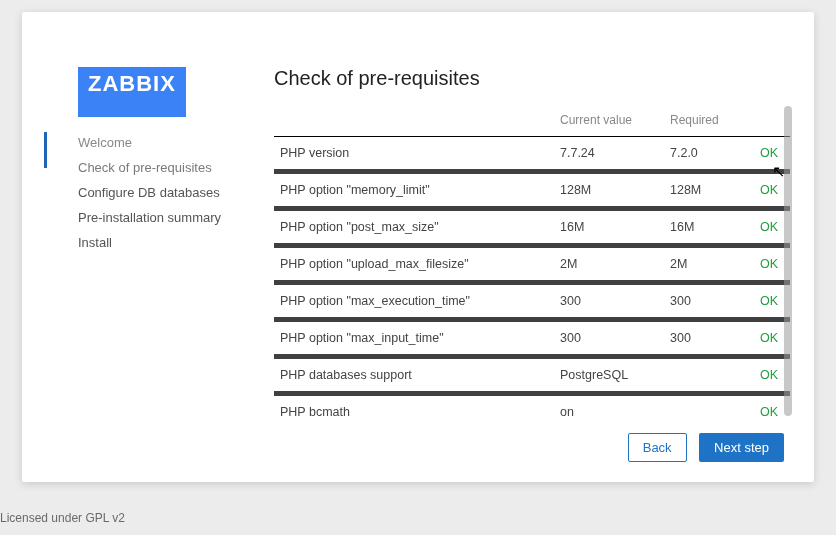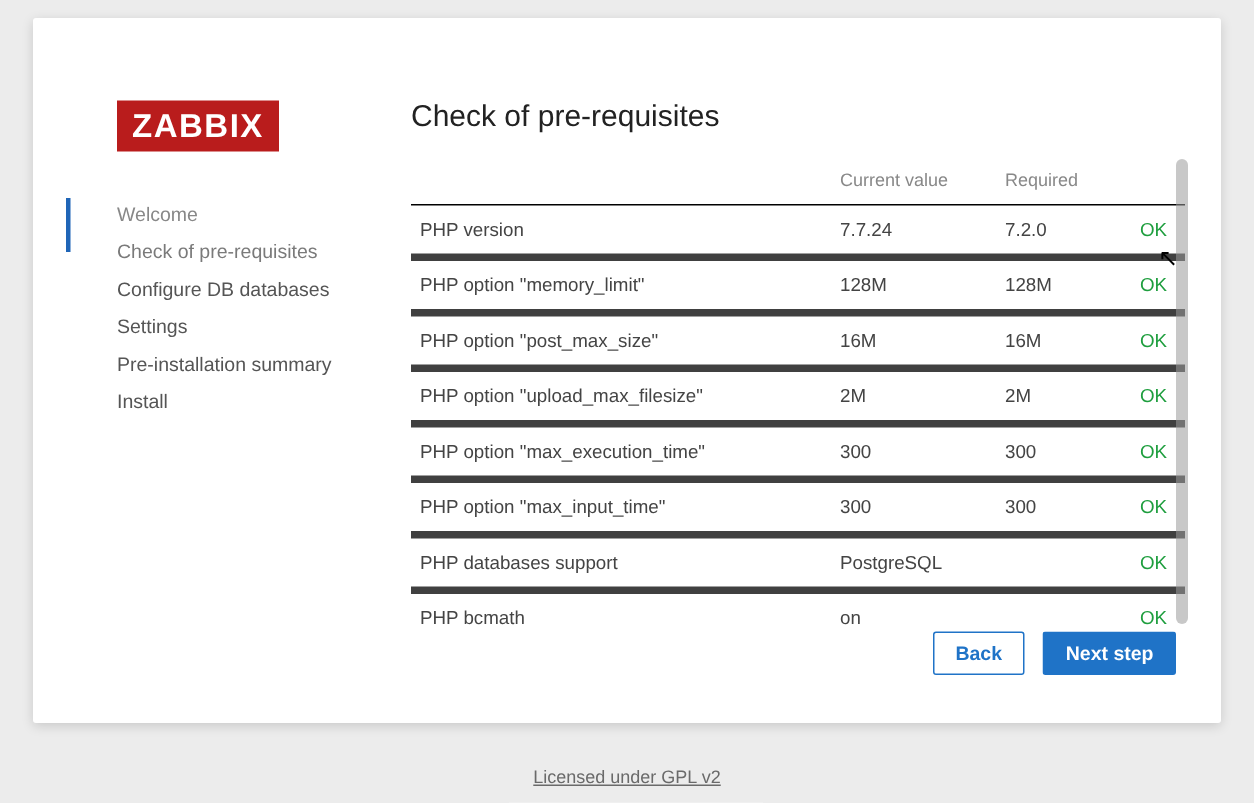--- a/index.html
+++ b/index.html
@@ -8,26 +8,26 @@
     position: absolute;
     left: 22px; top: 12px;
     width: 792px; height: 470px;
     background: #ffffff;
     box-shadow: 0 2px 8px rgba(0,0,0,0.15);
     border-radius: 2px;
   }
   .logo {
     position: absolute;
     left: 56px; top: 55px;
-    background: #b91c1c;
+    background: #3b82f6;
     color: #fff;
     font-weight: bold;
     font-size: 22px;
     letter-spacing: 1px;
-    padding: 4px 10px 4px 10px;
+    padding: 4px 10px 20px 10px;
     font-family: Arial, sans-serif;
   }
   .sidebar {
     position: absolute;
     left: 0; top: 118px;
     width: 230px;
     padding-left: 56px;
   }
   .sidebar-item {
     font-size: 13px;
@@ -76,23 +76,22 @@
     font-weight: 400;
     font-size: 12px;
     border-bottom: 1px solid #000000;
   }
   th.col-name { width: 280px; }
   th.col-cur  { width: 110px; }
   th.col-req  { width: 90px; }
   td.status { color: #1e9e3e; font-weight: 400; text-align: left; }
   .buttons {
     position: absolute;
-    right: 6px; bottom: 12px;
+    right: 6px; bottom: 0;
     padding-top: 12px;
-    font-weight: bold;
   }
   .btn {
     display: inline-block;
     font-size: 13px;
     padding: 6px 14px;
     border-radius: 2px;
     cursor: pointer;
     margin-left: 8px;
     border: 1px solid transparent;
   }
@@ -112,24 +111,22 @@
     width: 8px;
     height: 310px;
     background: #9a9a9a;
     border-radius: 4px;
     opacity: 0.55;
   }
   .footer {
     position: absolute;
     bottom: 10px;
     width: 836px;
-    text-align: center;
     font-size: 12px;
     color: #6a6a6a;
-    text-decoration: underline;
   }
   .cursor {
     position: absolute;
     left: 772px; top: 162px;
     font-size: 16px;
     color: #000;
     pointer-events: none;
   }
 </style>
 </head>
@@ -138,21 +135,20 @@
 <div class="panel">
 
   <div class="logo">ZABBIX</div>
 
   <div class="sidebar-marker"></div>
 
   <div class="sidebar">
     <div class="sidebar-item done">Welcome</div>
     <div class="sidebar-item active">Check of pre-requisites</div>
     <div class="sidebar-item">Configure DB databases</div>
-    <div class="sidebar-item">Settings</div>
     <div class="sidebar-item">Pre-installation summary</div>
     <div class="sidebar-item">Install</div>
   </div>
 
   <div class="main">
     <h1 class="title">Check of pre-requisites</h1>
 
     <div class="table-wrap">
       <table>
         <thead>

